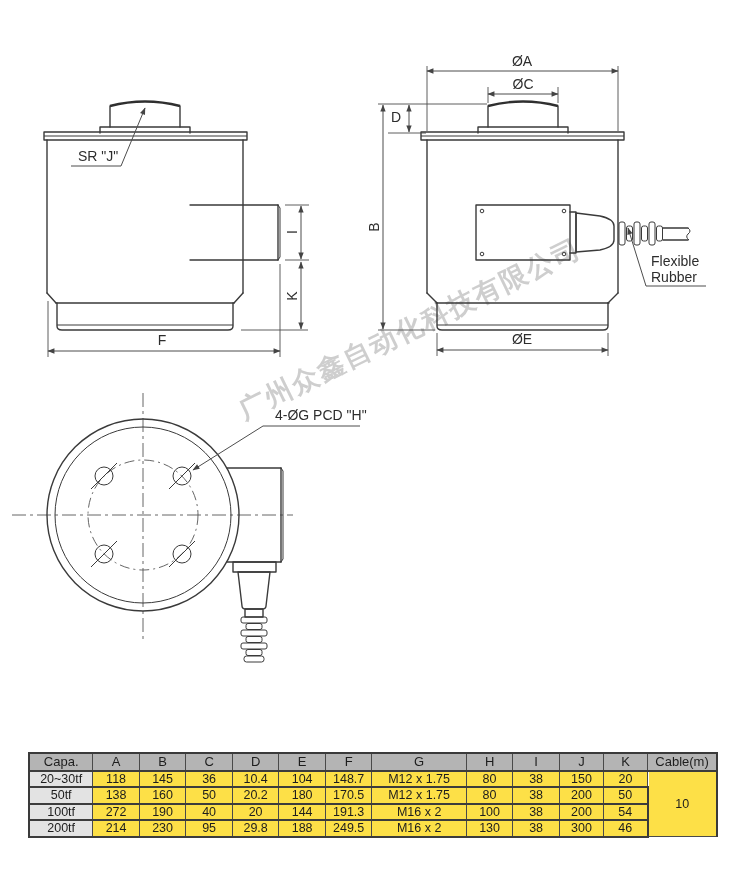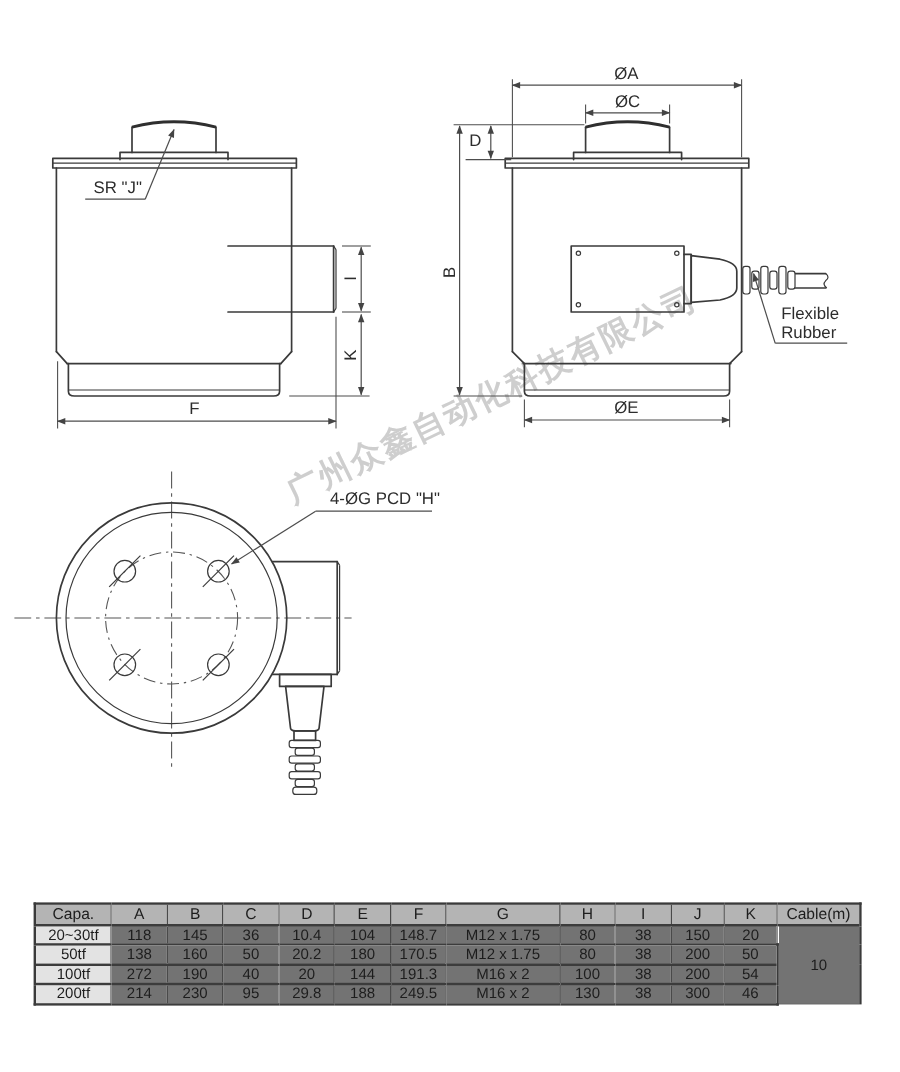--- a/index.html
+++ b/index.html
@@ -21,21 +21,21 @@
   .lbl{fill:#2d2d2d;font-size:14px;font-family:"Liberation Sans",sans-serif;}
 
   .dim-table{position:absolute;left:28px;top:719px;width:690px;z-index:3;
              border-collapse:collapse;table-layout:fixed;
              font-size:12.5px;color:#1d1d1d;text-align:center;margin-top:33px;}
   .dim-table th,.dim-table td{border:1px solid #4a4a4a;padding:0;line-height:1.15;
              overflow:hidden;white-space:nowrap;}
   .dim-table thead th{background:#b4b4b4;height:16px;font-weight:400;font-size:13px;
              border-top:2px solid #3a3a3a;}
   .dim-table tbody th{background:#e3e3e3;font-weight:400;}
-  .dim-table tbody tr{height:14px;background:#737373;}
+  .dim-table tbody tr{height:14px;background:#fde047;}
   .dim-table tbody tr td,.dim-table tbody tr th{border-top:2px solid #3c3c3c;}
   .dim-table tbody tr:last-child td,.dim-table tbody tr:last-child th{border-bottom:2px solid #3c3c3c;}
   .dim-table th:first-child,.dim-table td:first-child{border-left:2px solid #3a3a3a;}
   .dim-table th:last-child,.dim-table td:last-child{border-right:2px solid #3a3a3a;}
   .col-capa{width:9.4%;} .col-std{width:6.85%;} .col-g{width:13.9%;}
   .col-j{width:6.5%;} .col-k{width:6.5%;} .col-cable{width:10.2%;}
 </style>
 </head>
 <body>
 

